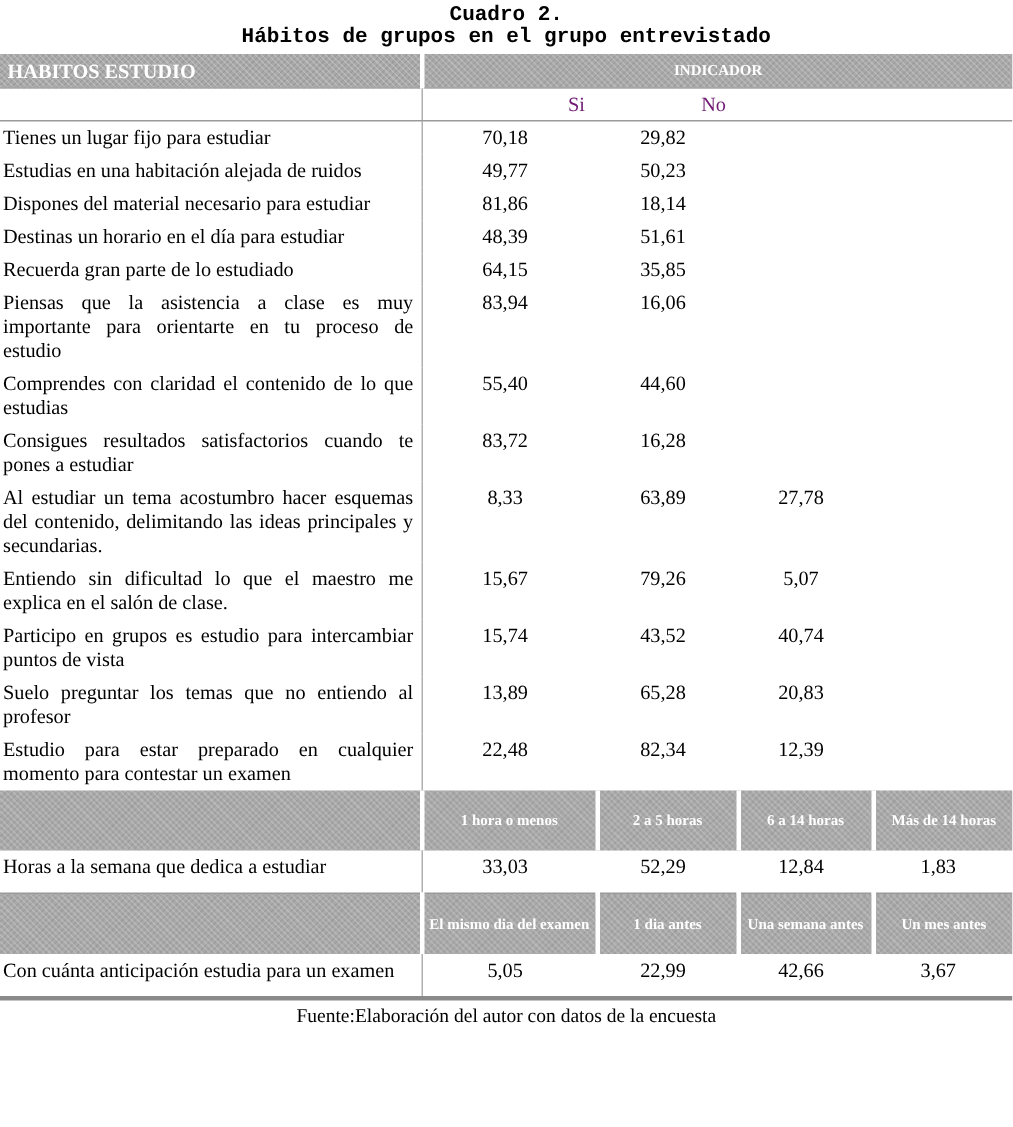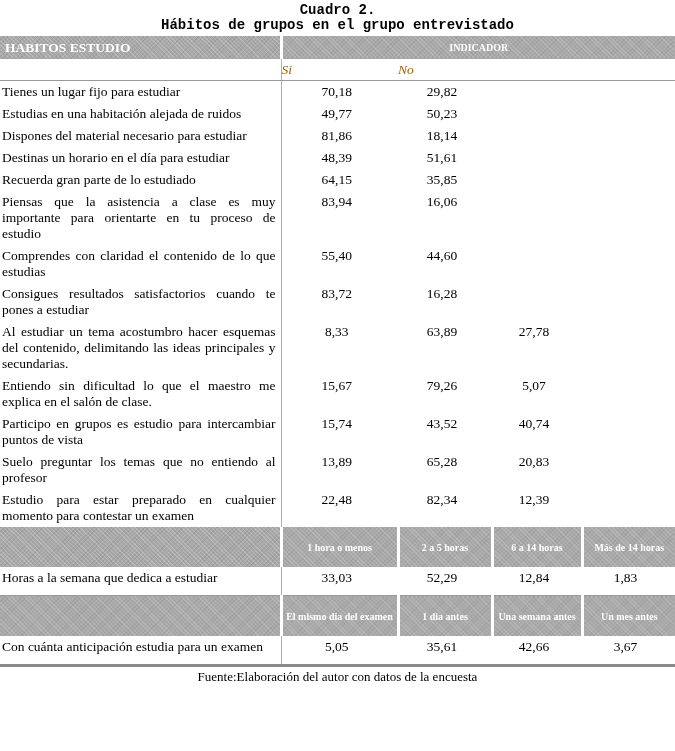--- a/index.html
+++ b/index.html
@@ -25,21 +25,21 @@
     font-size:10px; line-height:15px;
   }
   .band td.gap { border-left:3px solid #fff; }
   .band.h1 td { height:22px; }
   .band.h2 td { height:40px; }
   .band td.lbl-head { text-align:left; padding-left:5px; font-size:13.5px;margin-top:31px; }
 
   
   .subhead td {
     height:21px; border-top:1px solid #a6a6a6; border-bottom:1px solid #9a9a9a;
-    color:#a16207; text-align:left; padding-right:8px; vertical-align:middle;font-style:italic;
+    color:#701a75; text-align:right; padding-right:8px; vertical-align:middle;
   }
   .subhead td.lbl { border-right:1px solid #b0b0b0; }
 
   
   .row td.lbl {
     text-align:justify; padding:3px 5px 3px 2px;
     border-right:1px solid #b0b0b0;
   }
   .row td.num { text-align:center; padding:3px 6px 0 0; }
 
@@ -194,21 +194,21 @@
     <tr class="band h2">
       <td></td>
       <td class="gap">El mismo dia del examen</td>
       <td class="gap">1 dia antes</td>
       <td class="gap">Una semana antes</td>
       <td class="gap">Un mes antes</td>
     </tr>
     <tr class="row single thick">
       <td class="lbl">Con cuánta anticipación estudia para un examen</td>
       <td class="num">5,05</td>
-      <td class="num">35,61</td>
+      <td class="num">22,99</td>
       <td class="num">42,66</td>
       <td class="num">3,67</td>
     </tr>
   </tbody>
     </table>
 
   <div class="footer">Fuente:Elaboración del autor con datos de la encuesta</div>
 
 </div>
 

